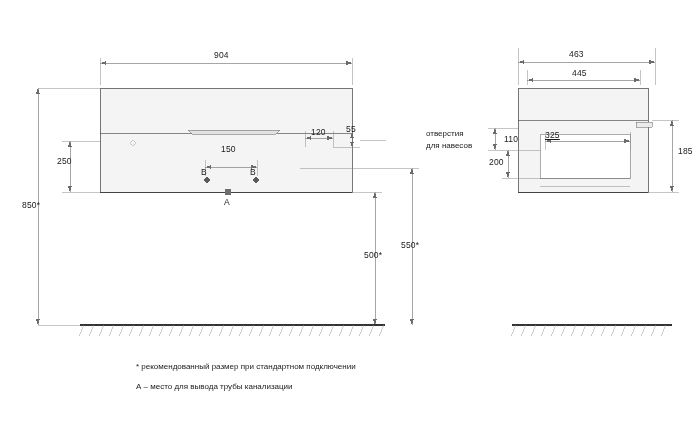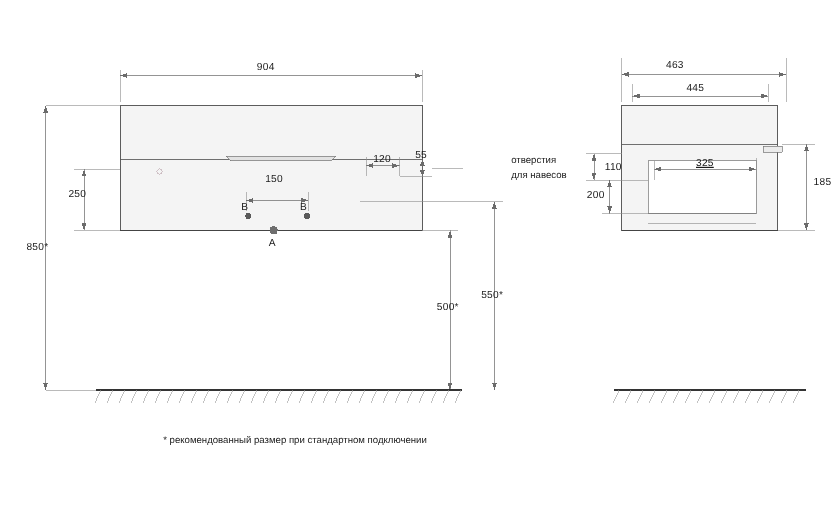--- a/index.html
+++ b/index.html
@@ -199,22 +199,23 @@
 <div class="dimtext" style="left:364px;top:250px;">500*</div>
 <div class="dimtext" style="left:401px;top:240px;">550*</div>
 
 <div class="dimtext" style="left:201px;top:167px;">B</div>
 <div class="dimtext" style="left:250px;top:167px;">B</div>
 <div class="dimtext" style="left:224px;top:197px;">A</div>
 
 <div class="note" style="left:390px;top:129px;">отверстия</div>
 <div class="note" style="left:390px;top:141px;">для навесов</div>
 
-<div class="dimtext" style="left:555px;top:49px;">463</div>
+<div class="dimtext" style="left:569px;top:49px;">463</div>
 <div class="dimtext" style="left:572px;top:68px;">445</div>
-<div class="dimtext" style="left:580px;top:130px;text-decoration:underline;">325</div>
+<div class="dimtext" style="left:545px;top:130px;text-decoration:underline;">325</div>
 <div class="dimtext" style="left:504px;top:134px;">110</div>
 <div class="dimtext" style="left:489px;top:157px;">200</div>
 <div class="dimtext" style="left:678px;top:146px;">185</div>
 
 <div class="note" style="left:100px;top:362px;">* рекомендованный размер при стандартном подключении</div>
+<div class="note" style="left:100px;top:382px;">А – место для вывода трубы канализации</div>
 
 </div>
 
 </body></html>

